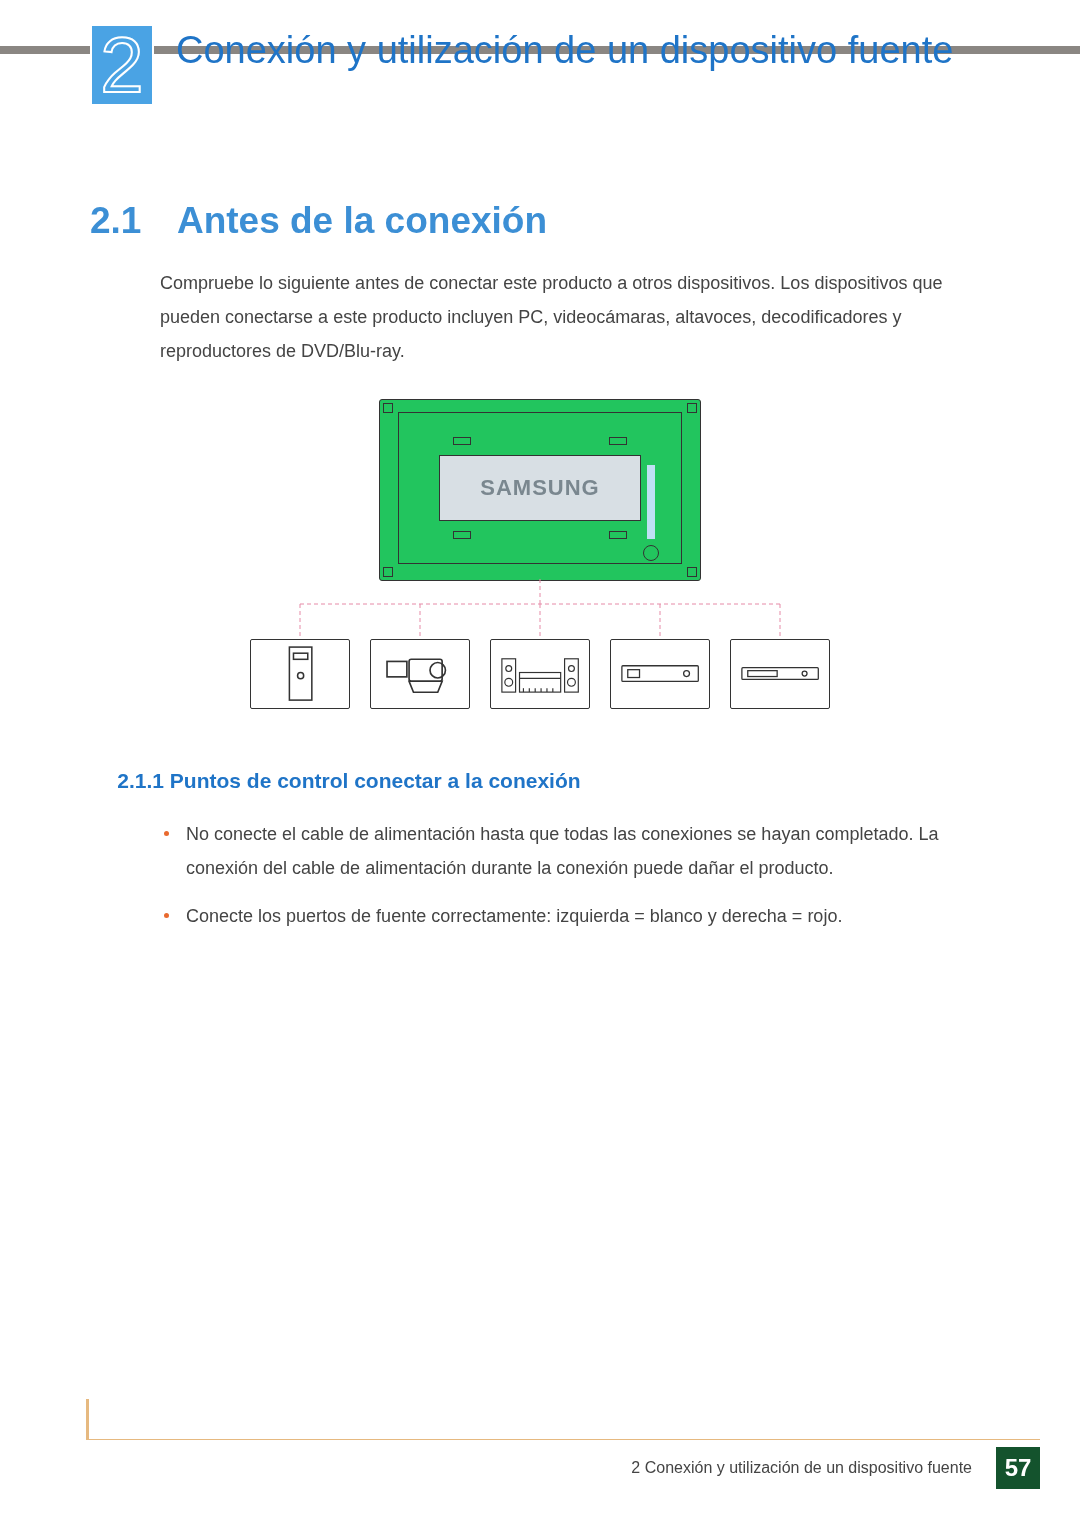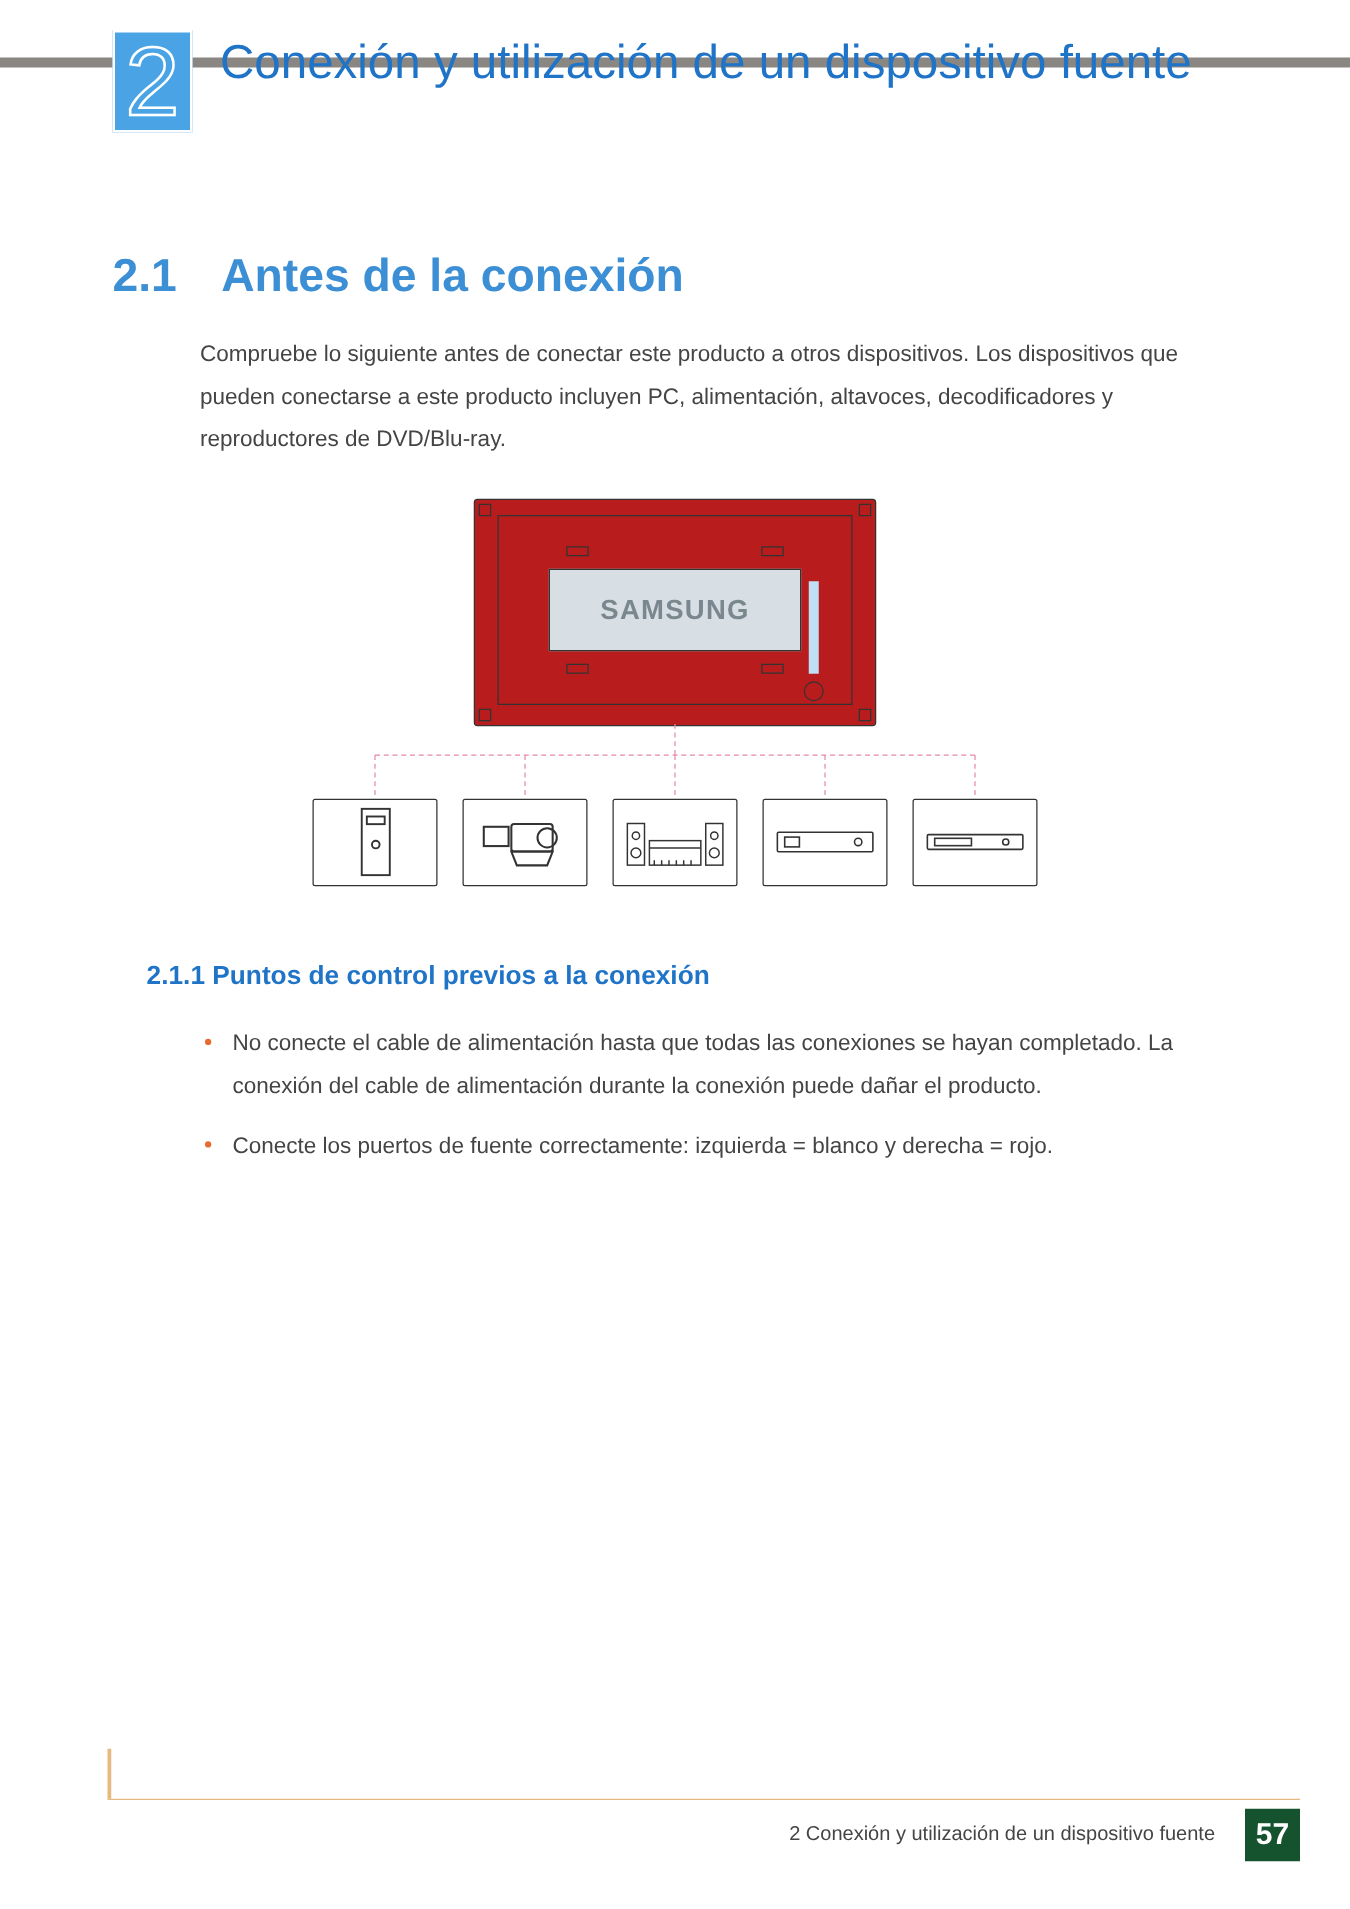--- a/index.html
+++ b/index.html
@@ -81,21 +81,21 @@
     margin: 0 auto 60px;
     width: 600px;
   }
   .tv-outer {
     margin: 0 auto;
     width: 320px;
     height: 180px;
     border: 1px solid #333;
     border-radius: 3px;
     position: relative;
-    background: #b91c1c;
+    background: #22c55e;
   }
   .tv-inner {
     position: absolute;
     left: 18px; right: 18px; top: 12px; bottom: 16px;
     border: 1px solid #333;
   }
   .tv-corner { position: absolute; width: 8px; height: 8px; border: 1px solid #333; }
   .tv-corner.tl { top: 3px; left: 3px; }
   .tv-corner.tr { top: 3px; right: 3px; }
   .tv-corner.bl { bottom: 3px; left: 3px; }
@@ -238,21 +238,21 @@
     <span class="chapter-num-stroke">2</span>
   </div>
   <div class="chapter-title">Conexión y utilización de un dispositivo fuente</div>
 
   <div class="content">
     <h2 class="section-heading">
       <span class="num">2.1</span>
       <span>Antes de la conexión</span>
     </h2>
 
-    <p class="intro-para">Compruebe lo siguiente antes de conectar este producto a otros dispositivos. Los dispositivos que pueden conectarse a este producto incluyen PC, alimentación, altavoces, decodificadores y reproductores de DVD/Blu-ray.</p>
+    <p class="intro-para">Compruebe lo siguiente antes de conectar este producto a otros dispositivos. Los dispositivos que pueden conectarse a este producto incluyen PC, videocámaras, altavoces, decodificadores y reproductores de DVD/Blu-ray.</p>
 
     <div class="diagram">
       <div class="tv-outer">
         <span class="tv-corner tl"></span>
         <span class="tv-corner tr"></span>
         <span class="tv-corner bl"></span>
         <span class="tv-corner br"></span>
         <div class="tv-inner">
           <div class="tv-port-row top">
               <span class="tv-port"></span>
@@ -345,21 +345,21 @@
             <rect x="12" y="17" width="30" height="6"></rect>
             <circle cx="70" cy="20" r="2.5"></circle>
           </g>
             </svg>
         </div>
       </div>
     </div>
 
     <h3 class="subsection-heading">
       <span class="num">2.1.1</span>
-      <span>Puntos de control previos a la conexión</span>
+      <span>Puntos de control conectar a la conexión</span>
     </h3>
 
     <ul class="bullets">
       <li>No conecte el cable de alimentación hasta que todas las conexiones se hayan completado. La conexión del cable de alimentación durante la conexión puede dañar el producto.</li>
       <li>Conecte los puertos de fuente correctamente: izquierda = blanco y derecha = rojo.</li>
     </ul>
   </div>
 
   <div class="footer">
     <div class="side-stripe"></div>

